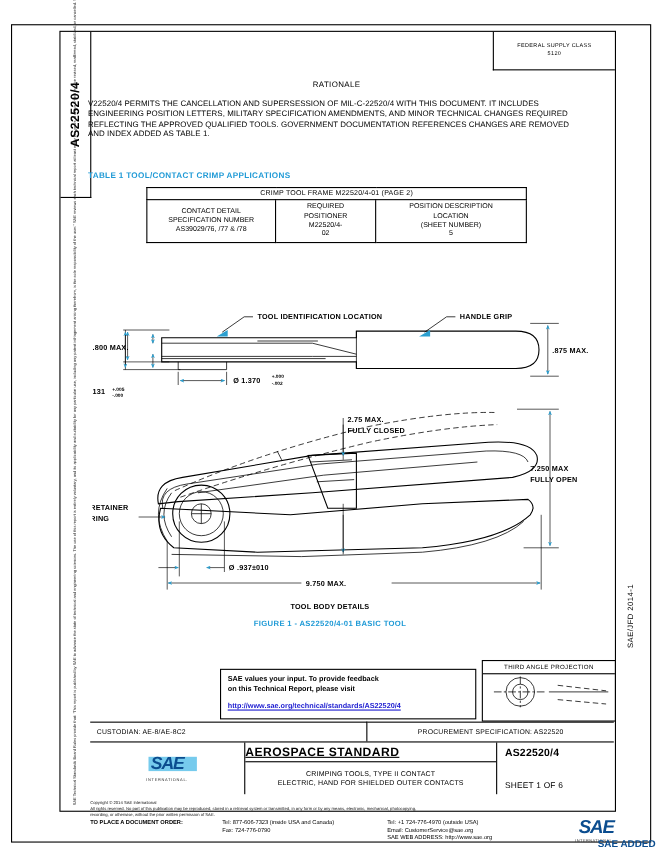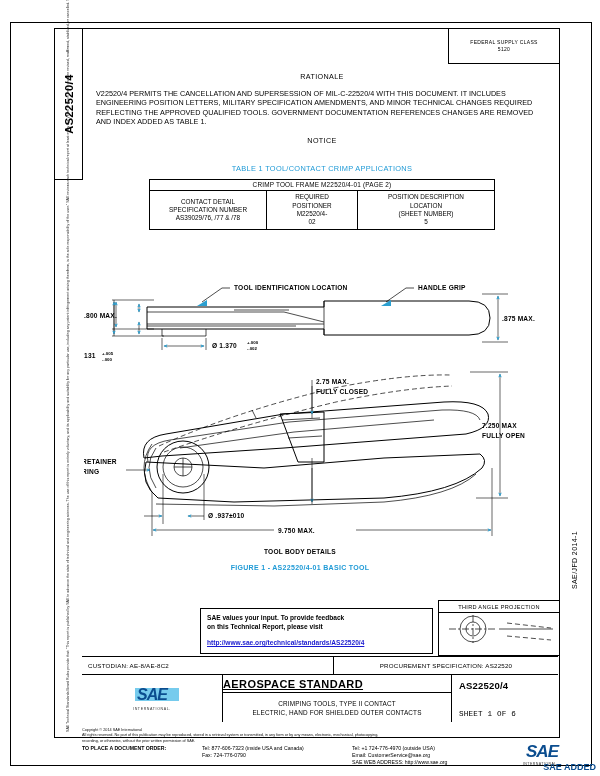--- a/index.html
+++ b/index.html
@@ -23,28 +23,28 @@
   .right-code{position:absolute;left:560px;top:470px;width:28px;height:180px;}
   .right-code span{position:absolute;left:50%;top:50%;transform:translate(-50%,-50%) rotate(-90deg);
      white-space:nowrap;font-size:7px;letter-spacing:.4px;}
 
   
   .fsc{position:absolute;left:448px;top:29px;width:110px;height:34px;border-left:1.1px solid #000;border-bottom:1.1px solid #000;
        display:flex;align-items:center;justify-content:center;text-align:center;}
   .fsc div{font-size:5px;line-height:7px;letter-spacing:.3px;}
 
   
-  .content{position:absolute;left:96px;top:64px;width:452px;}
+  .content{position:absolute;left:80px;top:64px;width:452px;}
   .ctr{text-align:center;font-size:7.2px;letter-spacing:.35px;margin:0;}
   .para{font-size:7.2px;line-height:9.4px;letter-spacing:.05px;margin:0;text-align:left;}
   .h-rationale{margin-top:8px;}
   .sp1{height:8px;}
   .sp2{height:9px;}
 
-  .tbl-title{color:#1f9ad6;font-size:7.4px;font-weight:normal;text-align:center;letter-spacing:.3px;margin-top:11px;}
+  .tbl-title{color:#1f9ad6;font-size:7.4px;font-weight:bold;text-align:left;letter-spacing:.3px;margin-top:11px;}
 
   
   table.crimp{border-collapse:collapse;margin:6px auto 0 auto;width:346px;}
   table.crimp td{border:1.1px solid #000;font-size:6.4px;text-align:center;padding:1px 2px;line-height:8.2px;}
   td.head{padding:2px 0;letter-spacing:.2px;}
   td.cell{height:36px;vertical-align:middle;}
 
   
   .draw{position:absolute;left:84px;top:262px;width:452px;height:300px;}
   .draw svg{display:block;}
@@ -74,21 +74,21 @@
         display:flex;align-items:center;justify-content:center;font-size:6.2px;letter-spacing:.2px;box-sizing:border-box;}
 
   .tb{position:absolute;left:82px;top:674px;width:476px;height:48px;border-top:1.1px solid #000;display:flex;box-sizing:border-box;}
   .tb-logo{width:140px;border-right:1.1px solid #000;display:flex;align-items:center;justify-content:center;flex-direction:column;}
   .tb-mid{flex:1;border-right:1.1px solid #000;display:flex;flex-direction:column;}
   .tb-as{text-align:left;font-size:11px;font-weight:bold;letter-spacing:.4px;padding:3px 0 2px;
          border-bottom:1.1px solid #000;text-decoration:underline;}
   .tb-desc{flex:1;display:flex;flex-direction:column;align-items:center;justify-content:center;font-size:6.4px;line-height:9px;letter-spacing:.15px;text-align:center;}
   .tb-right{width:106px;display:flex;flex-direction:column;justify-content:center;padding-left:7px;box-sizing:border-box;}
   .tb-num{font-size:9.5px;font-weight:bold;letter-spacing:.2px;}
-  .tb-sheet{font-size:7.6px;letter-spacing:.2px;margin-top:19px;font-family:Liberation Mono, monospace;}
+  .tb-sheet{font-size:7.6px;letter-spacing:.2px;margin-top:19px;}
 
   
   .saelogo{position:relative;width:62px;height:20px;}
   .sae-band{position:absolute;left:14px;top:2px;width:44px;height:13px;background:#5ec2ea;opacity:.85;}
   .sae-fg{position:absolute;left:0;top:0;width:62px;height:18px;font-size:16px;font-weight:bold;font-style:italic;
           color:#0b4d8f;letter-spacing:-1px;line-height:18px;text-align:center;}
   .sae-sub{font-size:3.6px;letter-spacing:.6px;color:#333;text-align:center;margin-top:1px;}
 
   
   .footer{position:absolute;left:82px;top:728px;width:476px;}
@@ -129,21 +129,20 @@
       <div>FEDERAL SUPPLY CLASS</div>
       <div>5120</div>
     </div>
   </div>
 
   <div class="content">
     <p class="ctr h-rationale">RATIONALE</p>
     <div class="sp1"></div>
     <p class="para">V22520/4 PERMITS THE CANCELLATION AND SUPERSESSION OF MIL-C-22520/4 WITH THIS DOCUMENT. IT INCLUDES ENGINEERING POSITION LETTERS, MILITARY SPECIFICATION AMENDMENTS, AND MINOR TECHNICAL CHANGES REQUIRED REFLECTING THE APPROVED QUALIFIED TOOLS. GOVERNMENT DOCUMENTATION REFERENCES CHANGES ARE REMOVED AND INDEX ADDED AS TABLE 1.</p>
     <div class="sp2"></div>
-    <p class="ctr">NOTICE</p>
     <div class="sp1"></div>
 
     <div class="tbl-title">TABLE 1   TOOL/CONTACT CRIMP APPLICATIONS</div>
 
     <table class="crimp">
       <tbody>
           <tr>
         <td class="head" colspan="3">CRIMP TOOL FRAME M22520/4-01 (PAGE 2)</td>
       </tr>
       <tr>

